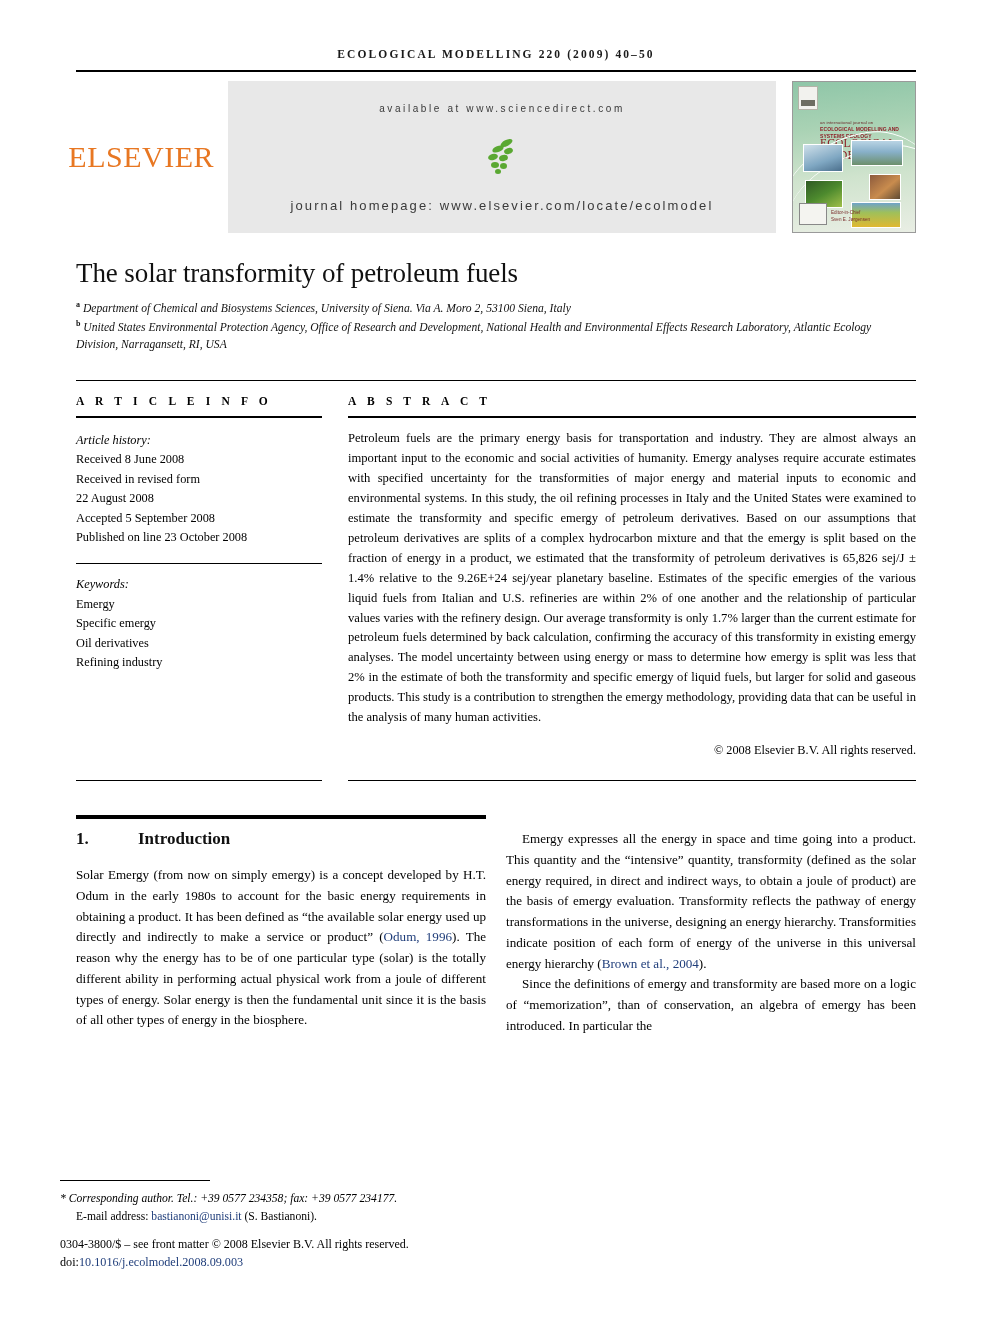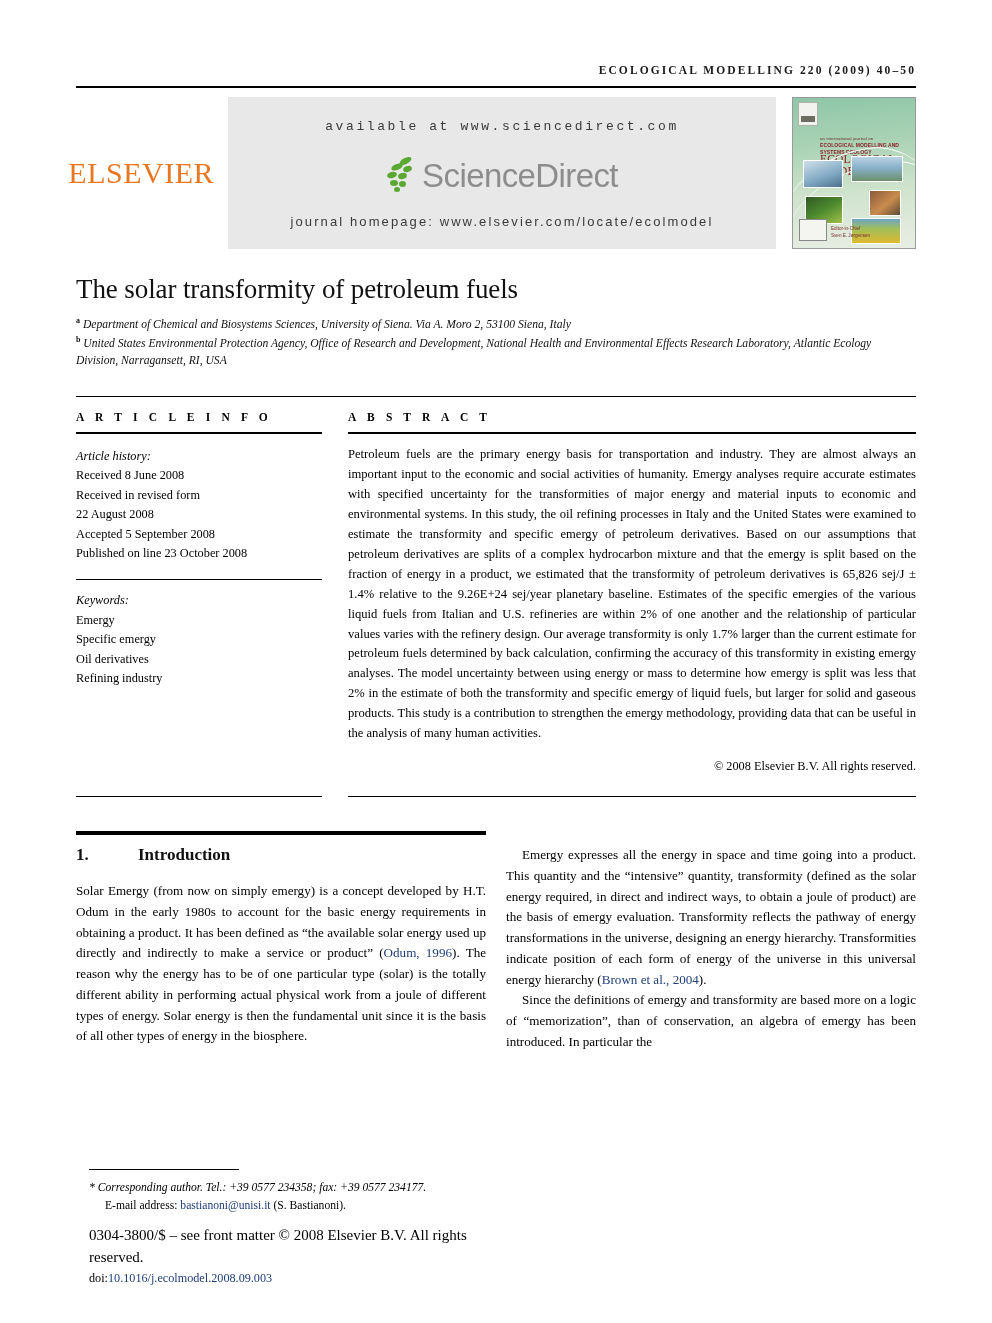--- a/index.html
+++ b/index.html
@@ -18,31 +18,30 @@
   .page {
     position: relative;
     width: 992px;
     height: 1323px;
     box-sizing: border-box;
     padding: 0 76px;
   }
 
   
   .running-head {
-    text-align: right;
+    text-align: center;
     font-family: "Liberation Serif", serif;
     font-size: 11.5px;
     letter-spacing: 2.1px;
     font-variant: small-caps;
     text-transform: uppercase;
     font-weight: 700;
     color: #1a1a1a;
     padding-top: 48px;
     padding-bottom: 10px;
-    margin-top: 16px;
   }
   .rule-med {
     height: 2px;
     background: #000;
     width: 100%;
   }
 
   
   .masthead {
     display: flex;
@@ -80,22 +79,22 @@
     margin-left: 14px;
     margin-right: 16px;
     display: flex;
     flex-direction: column;
     align-items: center;
     justify-content: space-between;
     padding: 22px 0 20px 0;
     box-sizing: border-box;
   }
   .sd-available {
-    font-family: Liberation Mono, monospace;
-    font-size: 13px;
+    font-family: Liberation Sans, sans-serif;
+    font-size: 10px;
     letter-spacing: 2.6px;
     color: #3a3a3a;
   }
   .sd-logo-row {
     display: flex;
     align-items: center;
     gap: 6px;
     margin: 2px 0 0 0;
   }
   .sd-leaf {
@@ -338,36 +337,36 @@
     text-align: justify;
     margin: 0;
     color: #000;
   }
   .para + .para { text-indent: 16px; }
   .cite { color: #1f3d7a; }
 
   
   .footnote-area {
     position: absolute;
-    left: 89px;
+    left: 60px;
     bottom: 52px;
     width: 410px;
   }
   .fn-rule { width: 150px; height: 1px; background: #000; margin-bottom: 9px; }
   .fn-line {
     font-family: "Liberation Serif", serif;
     font-size: 11.6px;
     line-height: 1.52;
     font-style: italic;
   }
   .fn-line.upright { font-style: normal; }
   .fn-line .lnk { color: #1f3d7a; }
   .fn-issn {
     font-family: "Liberation Serif", serif;
-    font-size: 15px;
+    font-size: 12px;
     line-height: 1.5;
     margin-top: 9px;
   }
   .fn-doi {
     font-family: "Liberation Serif", serif;
     font-size: 12.2px;
     line-height: 1.5;
   }
   .fn-doi .lnk { color: #1f3d7a; }
 </style>
@@ -430,21 +429,20 @@
         <div class="sd-leaf">
           <span style="left:13px; top:0px; width:13px; height:6px; transform:rotate(-28deg);"></span>
           <span style="left:5px; top:6px; width:12px; height:6px; transform:rotate(-22deg);"></span>
           <span style="left:17px; top:8px; width:9px; height:6px; transform:rotate(-20deg);"></span>
           <span style="left:1px; top:14px; width:10px; height:6px; transform:rotate(-15deg);"></span>
           <span style="left:12px; top:15px; width:9px; height:6px; transform:rotate(-12deg);"></span>
           <span style="left:4px; top:22px; width:8px; height:6px;"></span>
           <span style="left:13px; top:23px; width:7px; height:6px;"></span>
           <span style="left:8px; top:29px; width:6px; height:5px;"></span>
         </div>
-        <div class="sd-word">ScienceDirect</div>
       </div>
       <div class="sd-homepage">journal homepage: www.elsevier.com/locate/ecolmodel</div>
     </div>
 
     <div class="cover">
       <div class="cover-elsevier-mark"></div>
       <div class="cover-title">
         <div>ECOLOGICAL</div>
         <div>MODELLING</div>
       </div>

